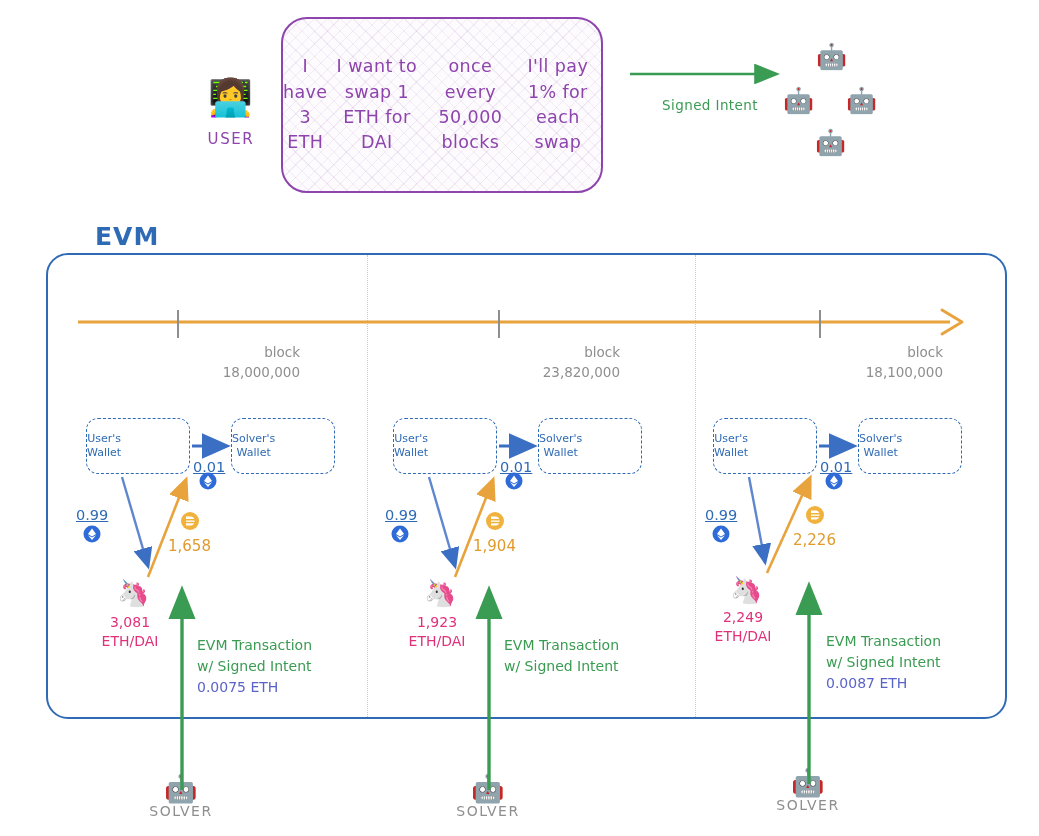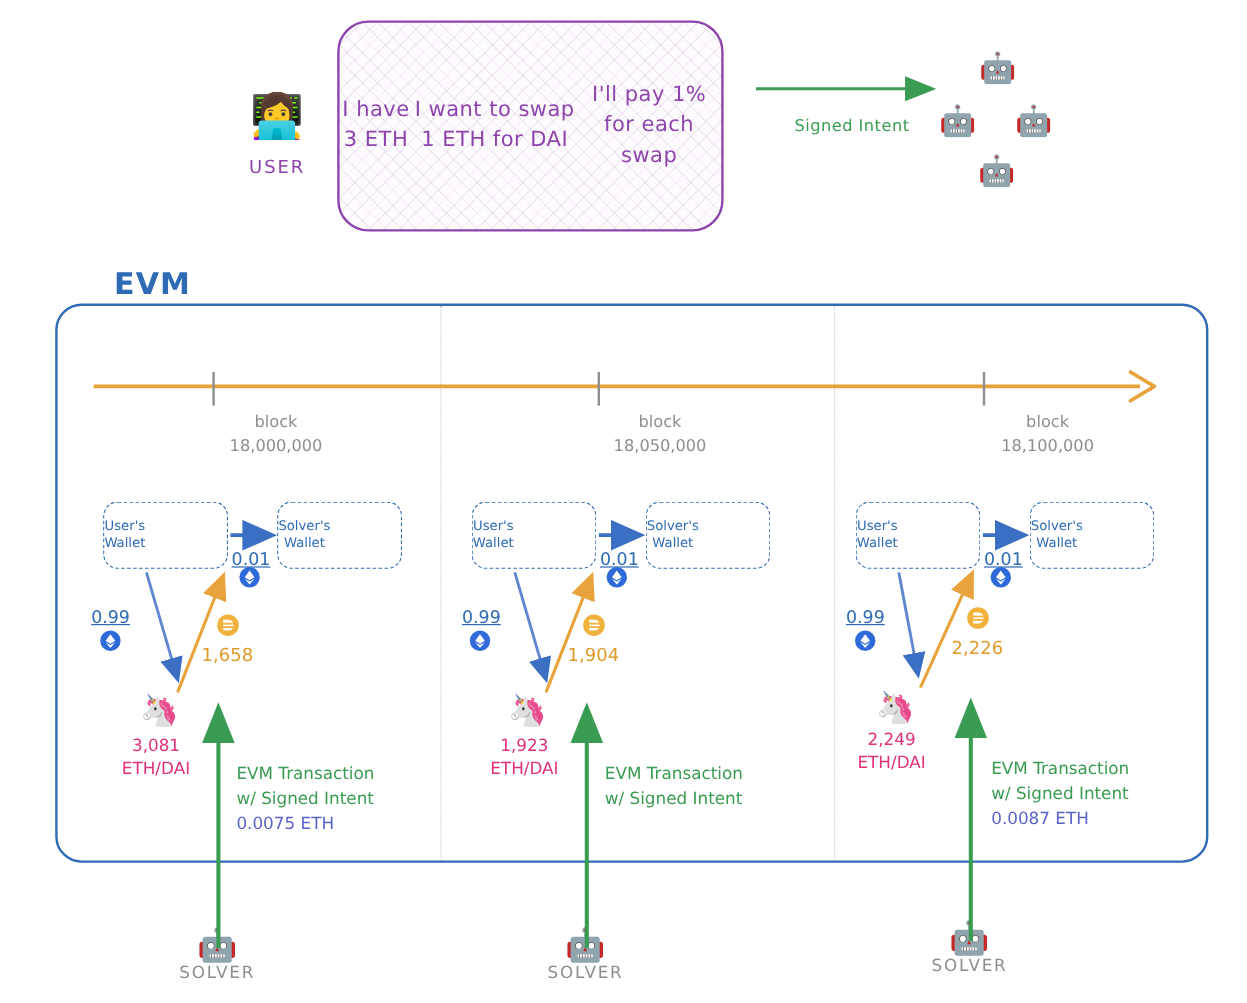--- a/index.html
+++ b/index.html
@@ -79,21 +79,21 @@
   }
   .divider {
     top: 255px; width: 0; height: 462px;
     border-left: 1.6px dotted #c9c9c9;
   }
   #divider-1 { left: 367px; }
   #divider-2 { left: 695px; }
 
   
   .block-label {
-    width: 140px; text-align: center;
+    width: 140px; text-align: right;
     color: #8e8e8e; font-size: 13.5px; line-height: 1.5;
   }
   #block-label-0 { left: 160px; top: 342px; }
   #block-label-1 { left: 480px; top: 342px; }
   #block-label-2 { left: 803px; top: 342px; }
 
   
   .wallet-box {
     width: 104px; height: 56px;
     border: 1.8px dashed #2f6bb5;
@@ -125,20 +125,21 @@
 </style>
 </head>
 <body>
 
 <div id="canvas">
 
   <div id="intent-bubble" class="abs">
     <div class="bubble-line">I have 3 ETH</div>
     <div class="bubble-gap-a"></div>
     <div class="bubble-line">I want to swap 1 ETH for DAI</div>
+    <div class="bubble-line">once every 50,000 blocks</div>
     <div class="bubble-gap-b"></div>
     <div class="bubble-line">I'll pay 1% for each swap</div>
   </div>
 
   <div id="user-block" class="abs">
     <div id="user-emoji">👩‍💻</div>
     <div id="user-label">USER</div>
   </div>
 
   <div id="signed-intent-label" class="abs">Signed Intent</div>
@@ -152,21 +153,21 @@
   <div id="evm-box" class="abs"></div>
   <div id="divider-1" class="abs divider"></div>
   <div id="divider-2" class="abs divider"></div>
 
   <div id="block-label-0" class="abs block-label">
     <div>block</div>
     <div>18,000,000</div>
   </div>
   <div id="block-label-1" class="abs block-label">
     <div>block</div>
-    <div>18,050,000</div>
+    <div>23,820,000</div>
   </div>
   <div id="block-label-2" class="abs block-label">
     <div>block</div>
     <div>18,100,000</div>
   </div>
 
   <div class="abs wallet-box" style="left:86px; top:418px;">
     <span>
       <span>User's</span><br>
       <span>Wallet</span>

